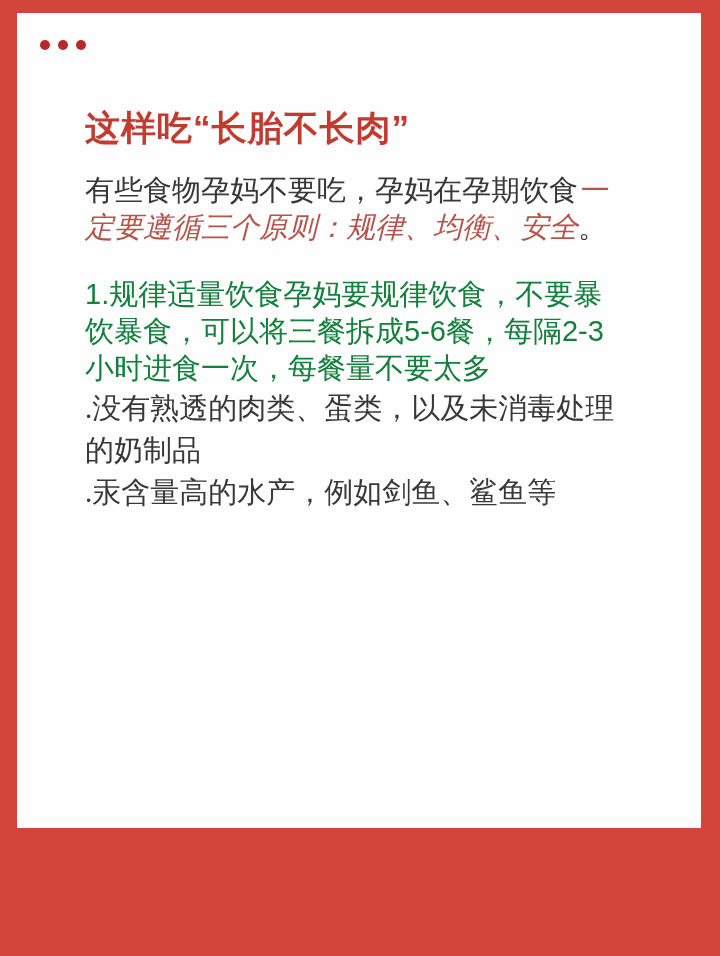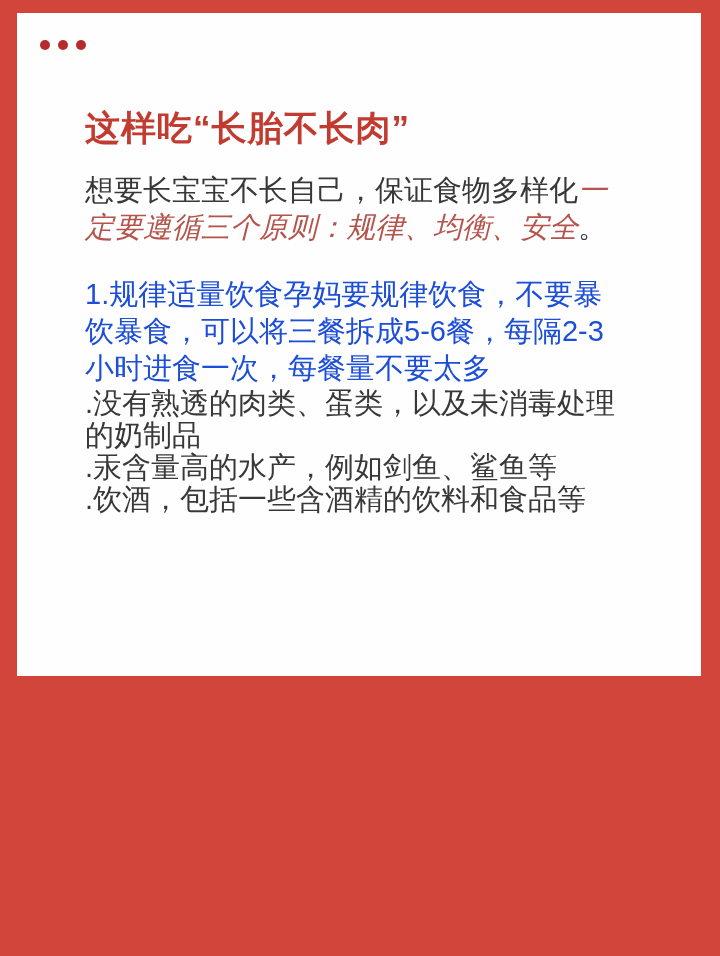--- a/index.html
+++ b/index.html
@@ -17,21 +17,21 @@
   .frame {
     position: absolute;
     inset: 0;
     background: #d1453a;
   }
   .card {
     position: absolute;
     left: 17px;
     top: 13px;
     width: 684px;
-    height: 663px;
+    height: 815px;
     background: #fefefe;
   }
   .dots {
     position: absolute;
     left: 23px;
     top: 27px;
     display: flex;
     gap: 8px;
   }
   .dot {
@@ -61,57 +61,57 @@
     color: #383838;
   }
   .intro .em-red {
     color: #b5544c;
     font-style: italic;
   }
   .para {
     margin: 30px 8px 0 0;
     font-size: 29px;
     line-height: 37px;
-    color: #1d4ed8;
+    color: #15803d;
   }
   .para.tight {
     margin-top: 24px;
   }
   .avoid {
     margin: 0;
     padding: 0;
     list-style: none;
     font-size: 29px;
-    line-height: 32px;
+    line-height: 42px;
     color: #383838;
+    font-family: Liberation Serif, serif;
   }
 </style>
 </head>
 <body>
 
 <div class="frame">
   <div class="card">
 
     <div class="dots">
       <span class="dot"></span>
       <span class="dot"></span>
       <span class="dot"></span>
     </div>
 
     <div class="content">
 
       <h1 class="title">这样吃“长胎不长肉”</h1>
 
-      <p class="intro"><span>想要长宝宝不长自己，保证食物多样化</span><span class="em-red">一定要遵循三个原则：规律、均衡、安全</span><span>。</span></p>
+      <p class="intro"><span>有些食物孕妈不要吃，孕妈在孕期饮食</span><span class="em-red">一定要遵循三个原则：规律、均衡、安全</span><span>。</span></p>
 
       <p class="para">1.规律适量饮食孕妈要规律饮食，不要暴饮暴食，可以将三餐拆成5-6餐，每隔2-3小时进食一次，每餐量不要太多</p>
 
 
 
       <ul class="avoid">
         <li>.没有熟透的肉类、蛋类，以及未消毒处理的奶制品</li>
         <li>.汞含量高的水产，例如剑鱼、鲨鱼等</li>
-        <li>.饮酒，包括一些含酒精的饮料和食品等</li>
       </ul>
 
     </div>
   </div>
 </div>
 
 </body></html>

